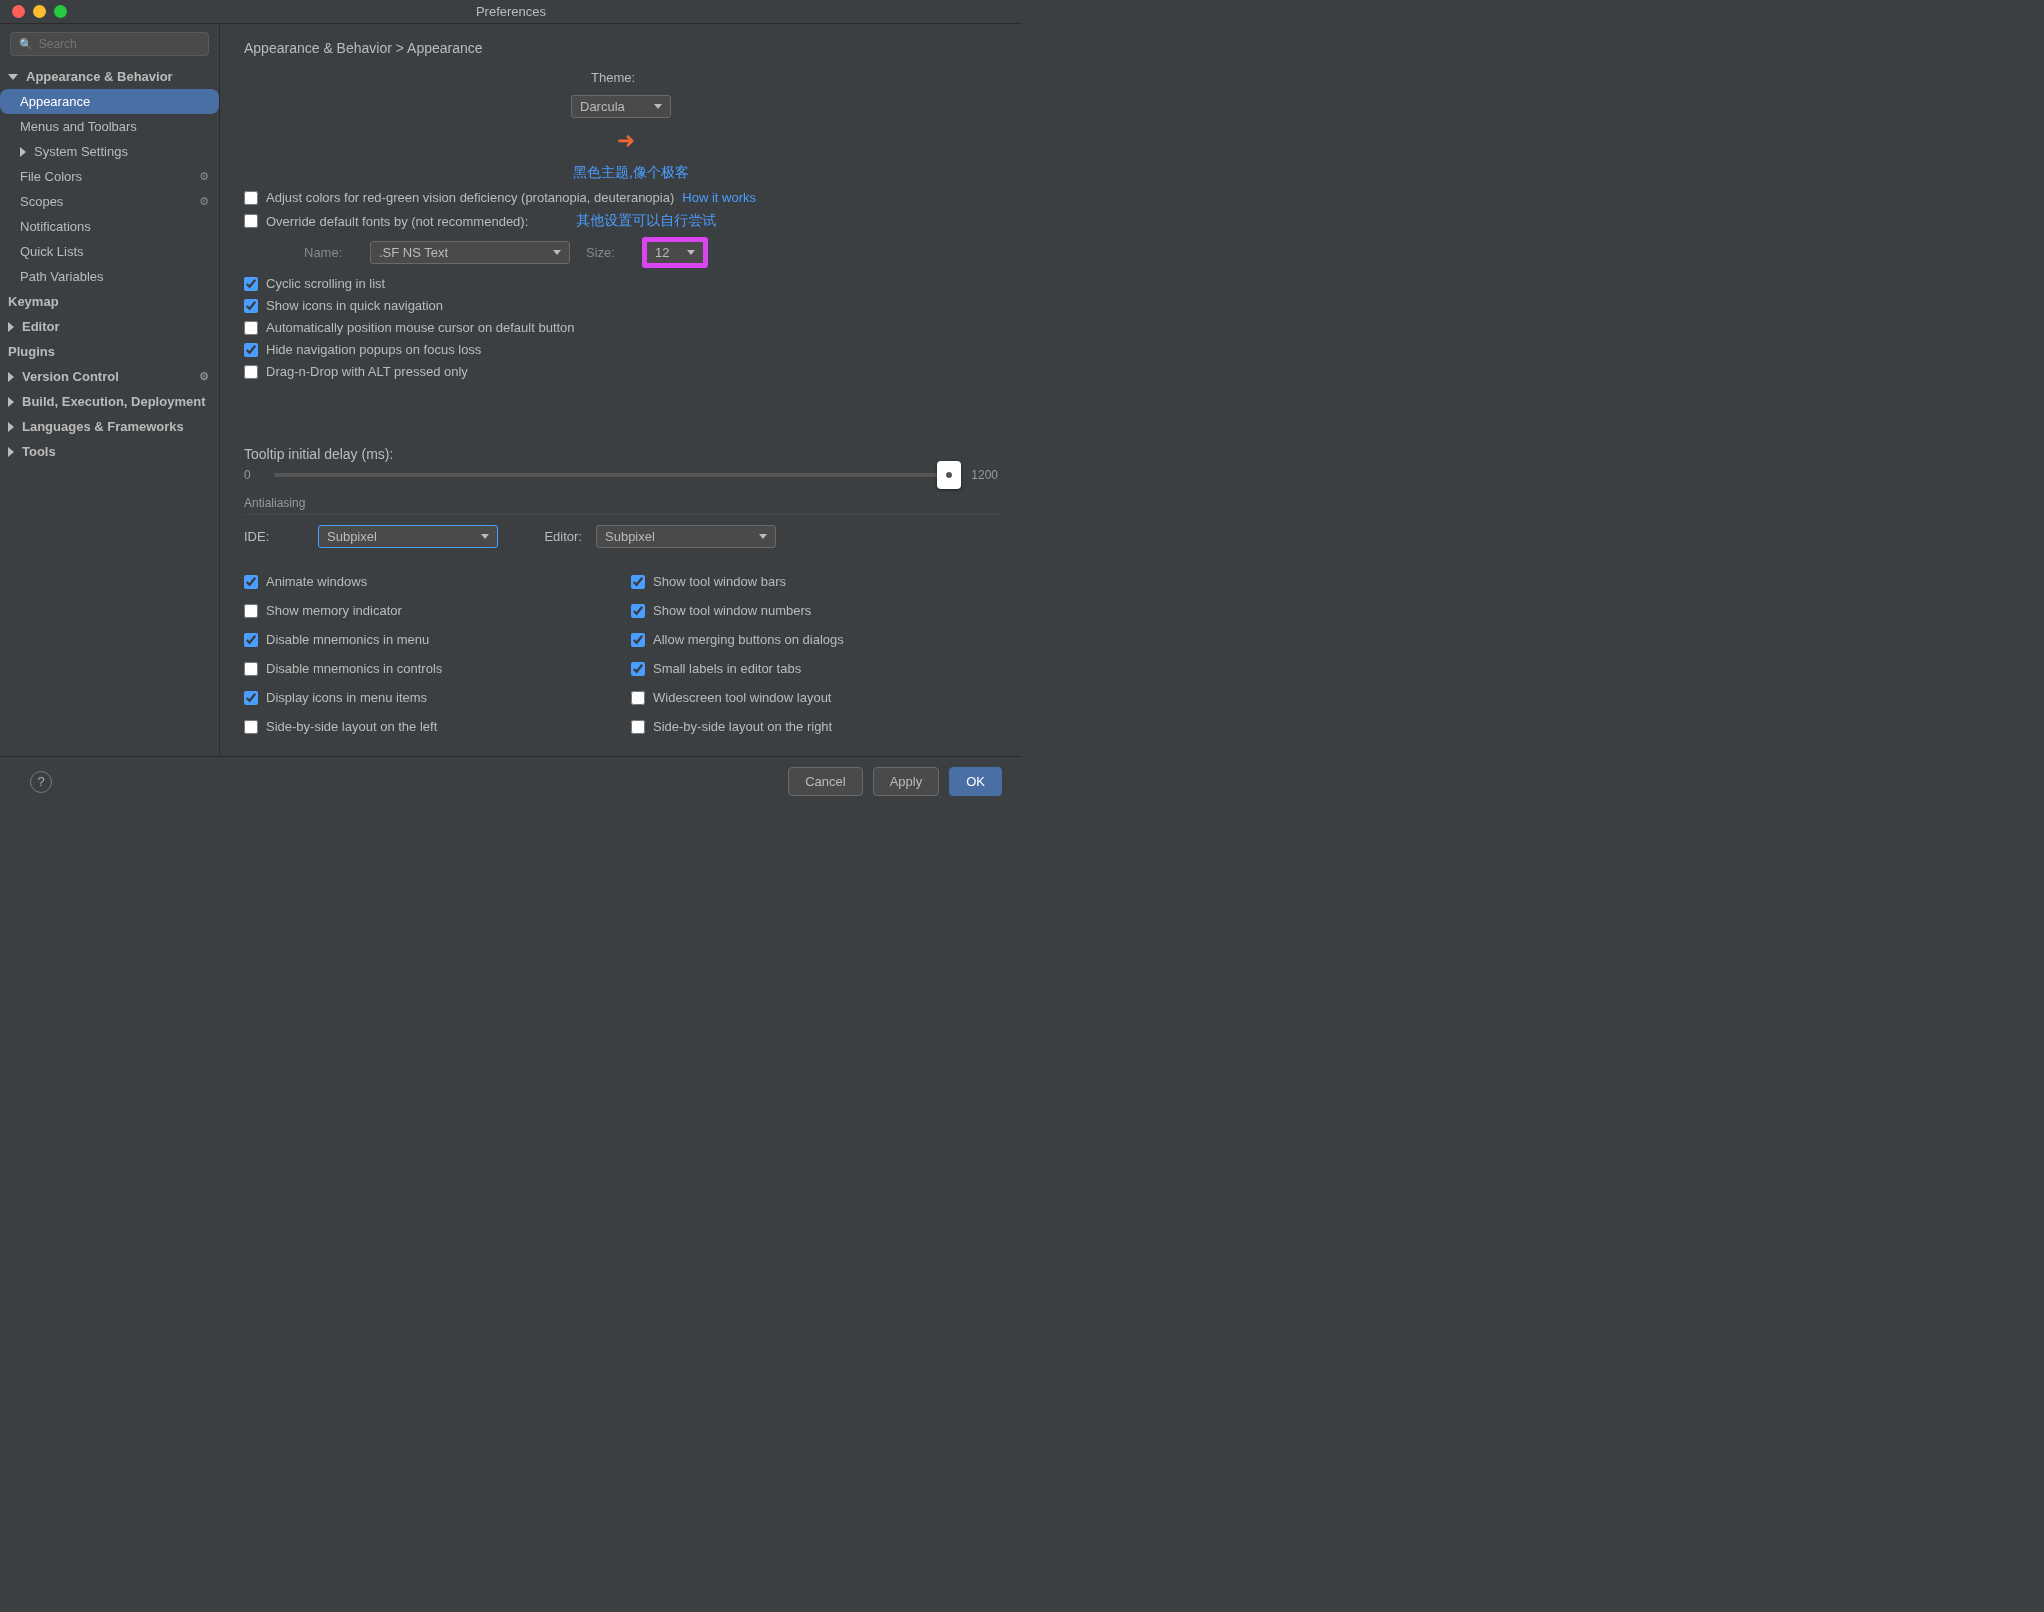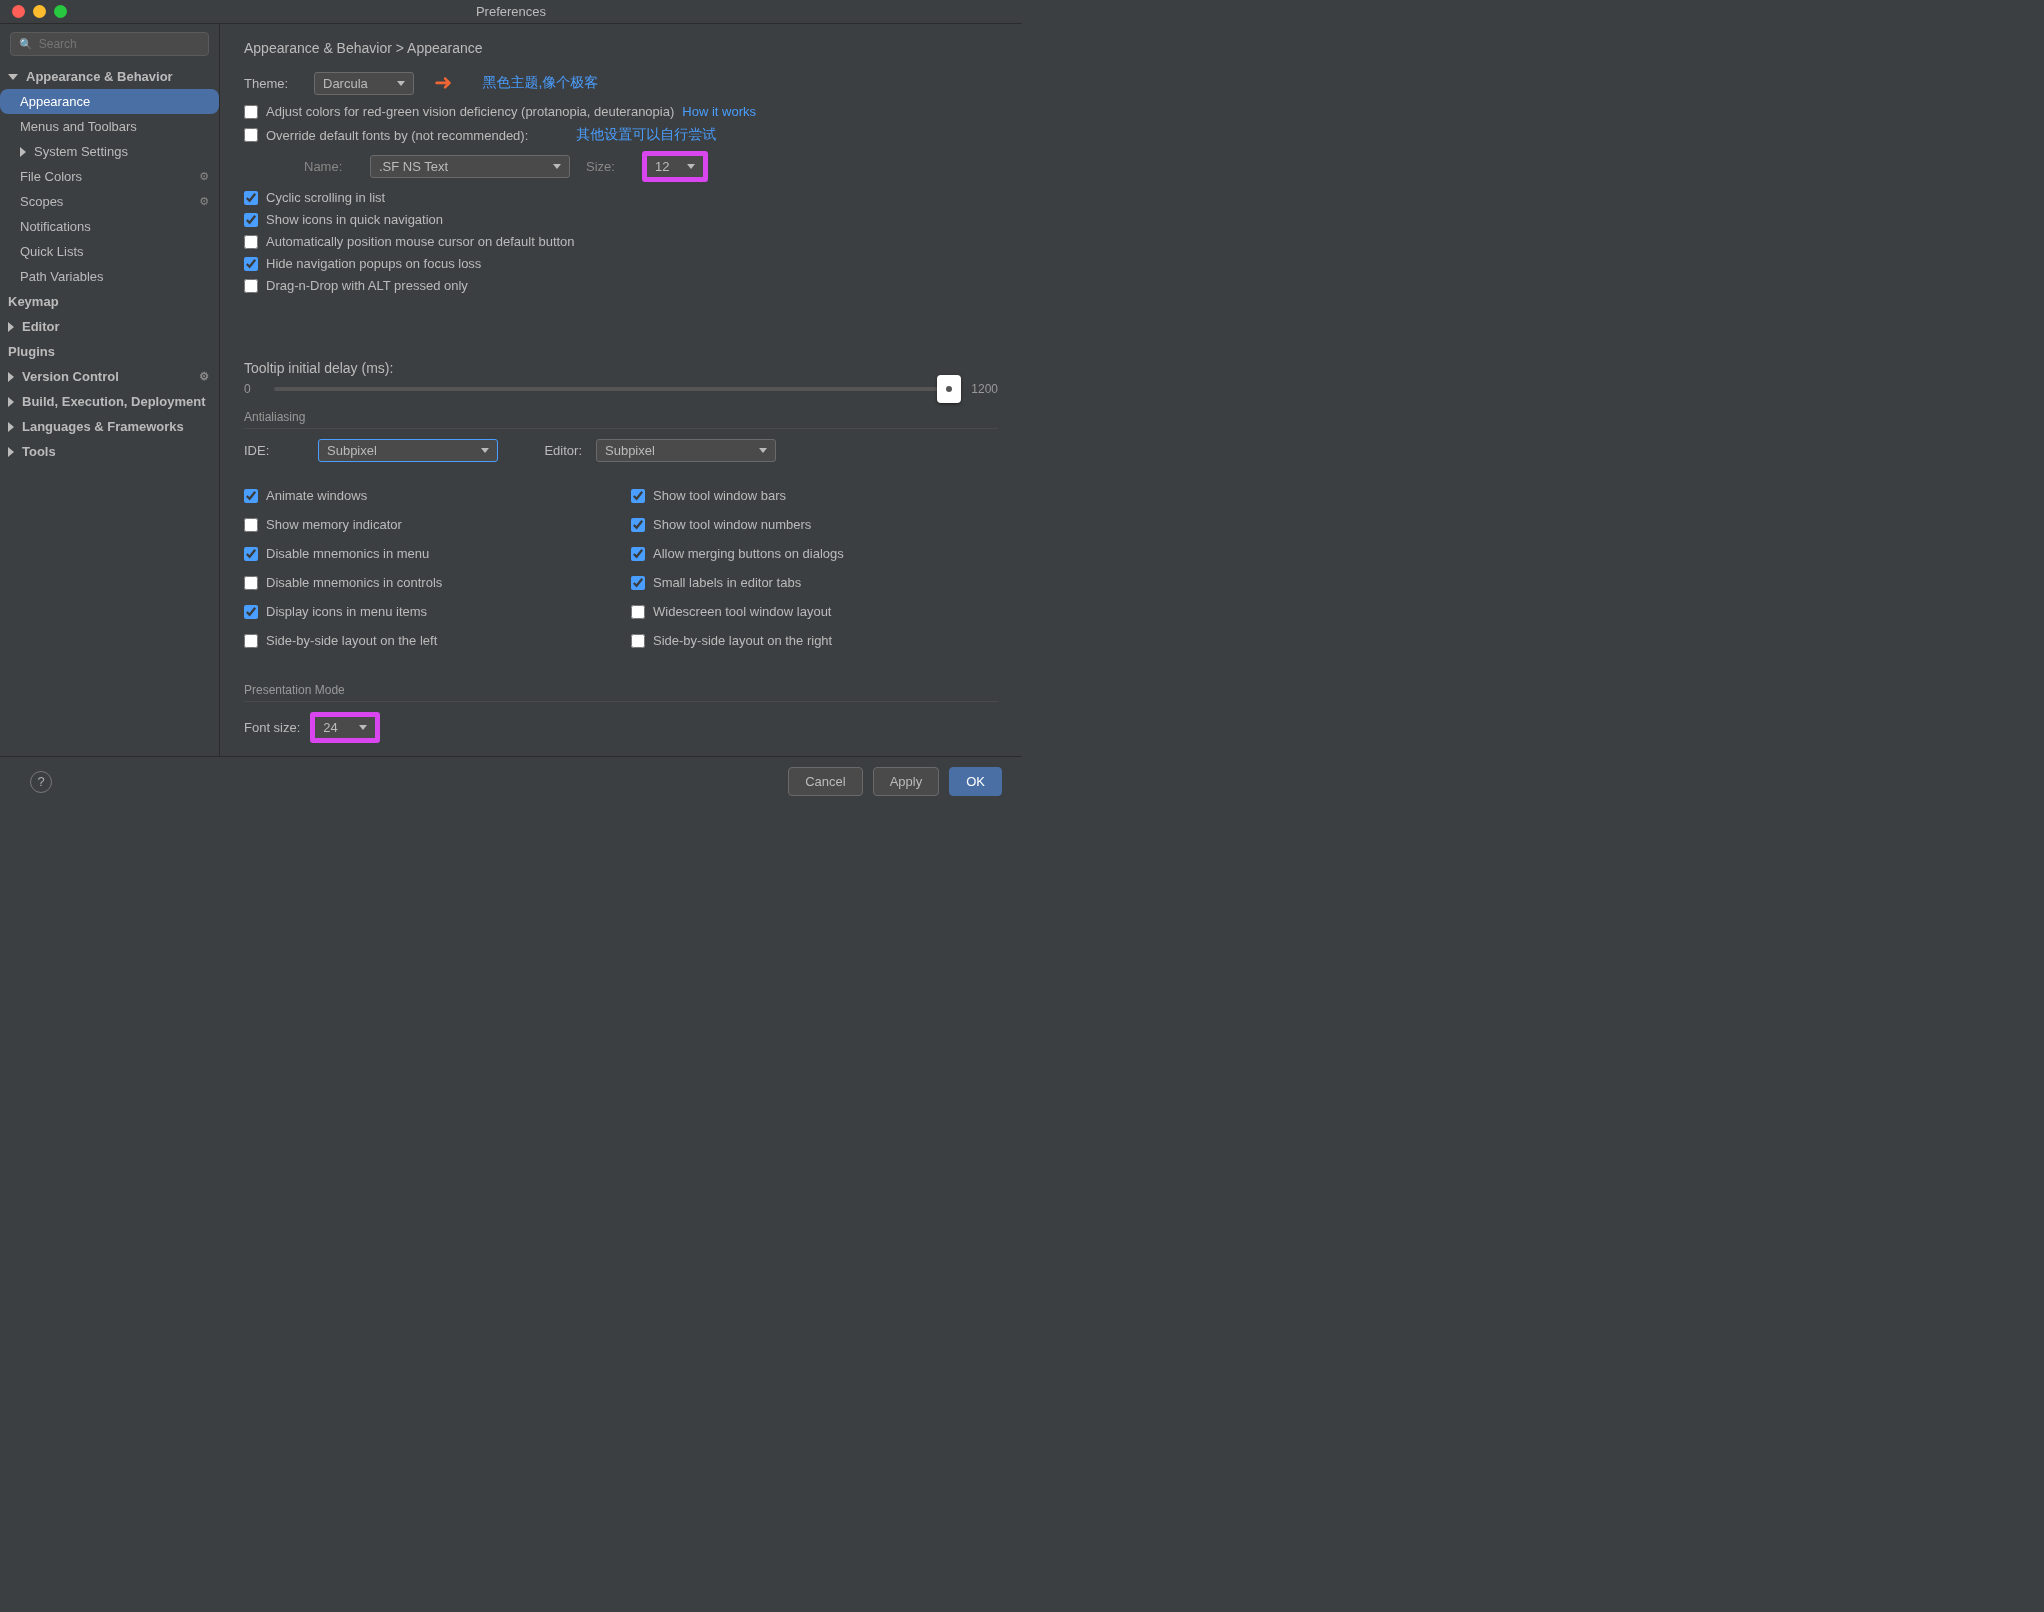--- a/index.html
+++ b/index.html
@@ -142,20 +142,21 @@
       border-bottom: 1px solid #4a4a4a;
     }
     .section {
       margin-bottom: 18px;
     }
     .form-row {
       display: flex;
       align-items: center;
       margin-bottom: 8px;
       gap: 10px;
+      flex-direction: column;
     }
     .form-label {
       color: #bbbbbb;
       font-size: 13px;
       min-width: 60px;
     }
     .dropdown {
       background: #4a4a4a;
       border: 1px solid #6a6a6a;
       border-radius: 3px;

